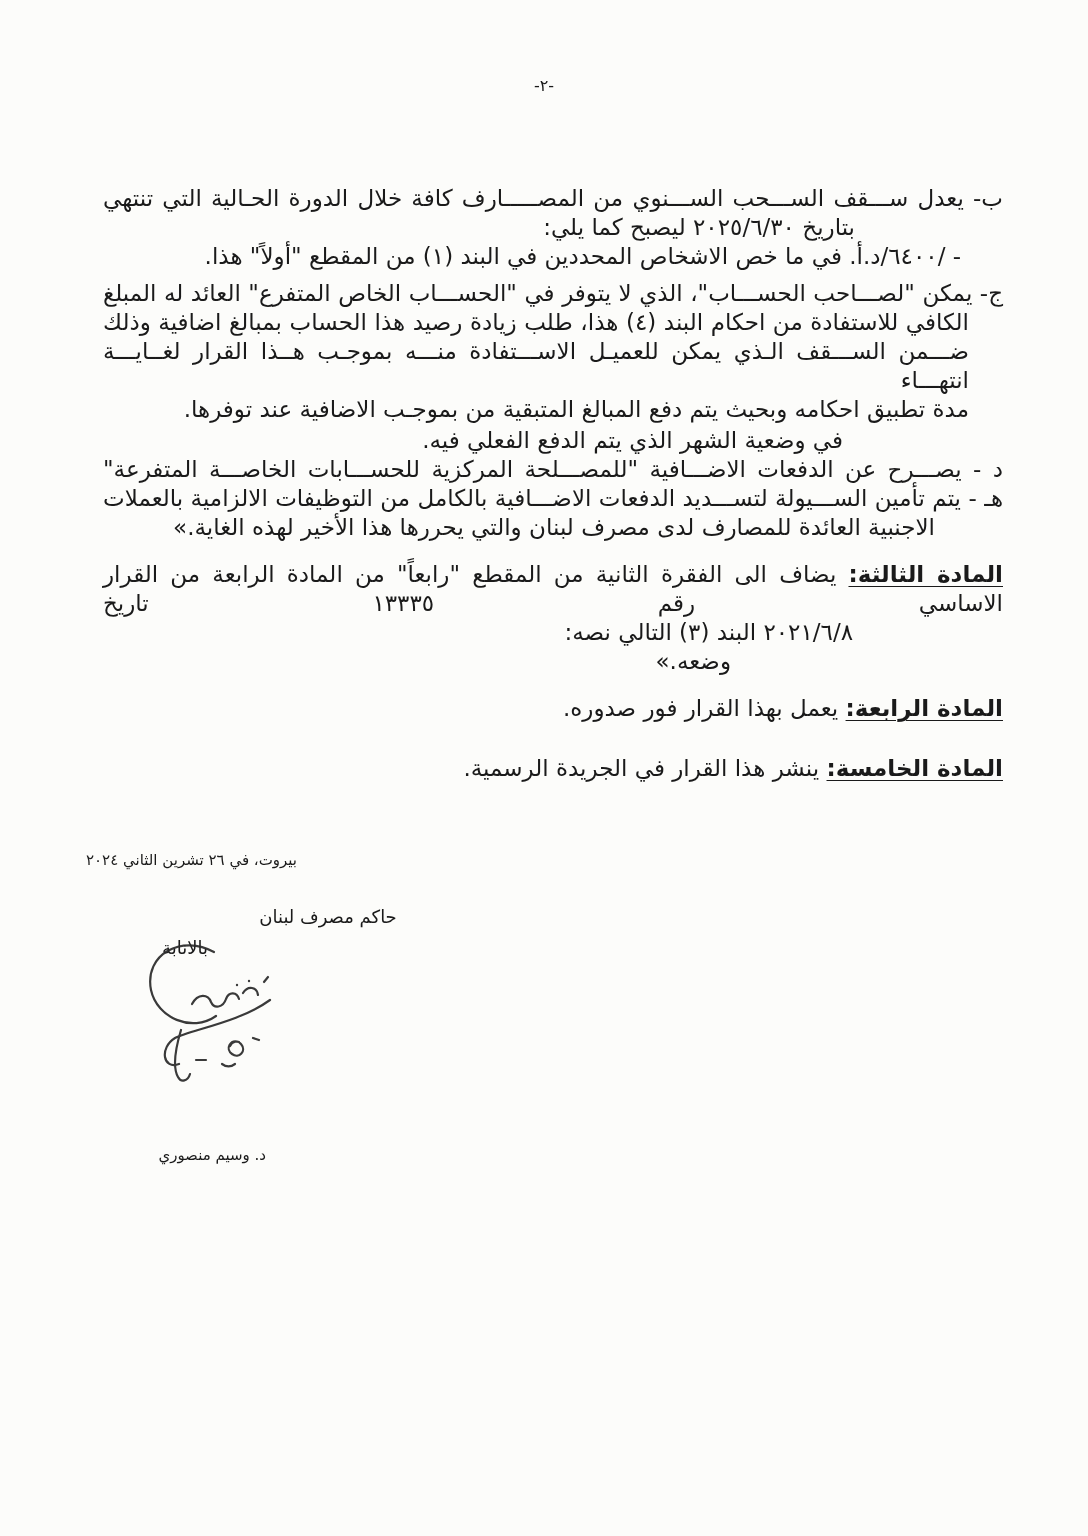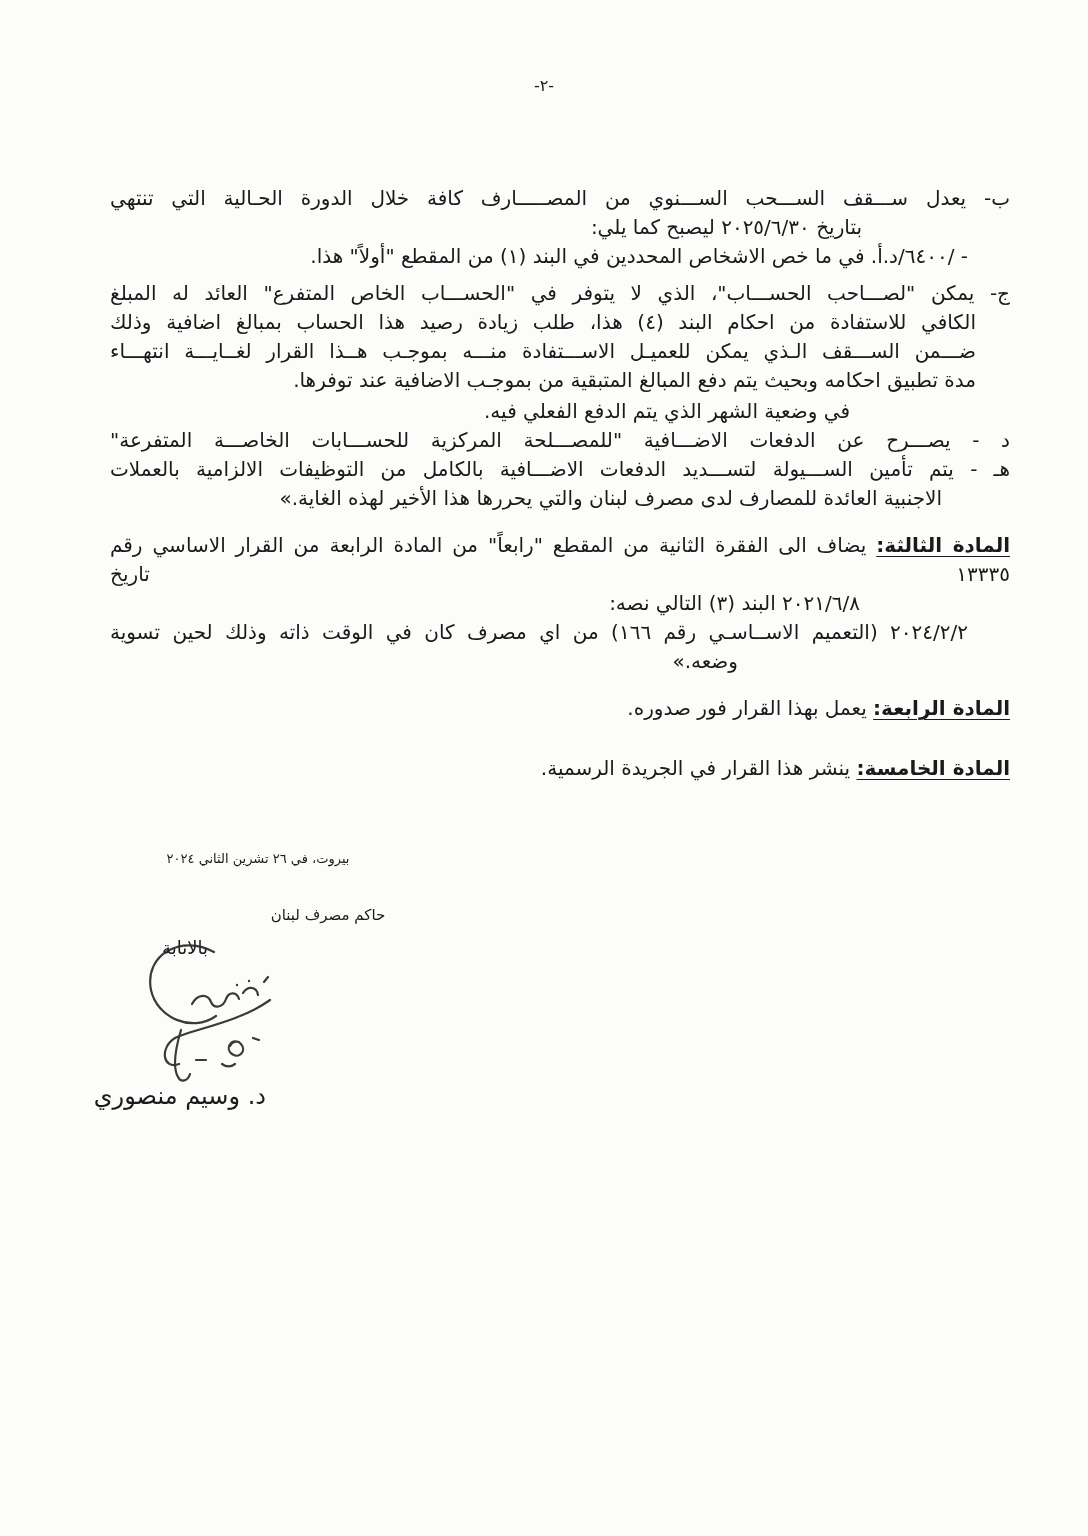--- a/index.html
+++ b/index.html
@@ -21,23 +21,23 @@
     top: 76px;
     left: 0;
     right: 0;
     text-align: center;
     font-size: 16px;
     letter-spacing: 2px;
   }
   .doc {
     position: absolute;
     top: 184px;
-    right: 78px;
+    right: 85px;
     width: 900px;
-    font-size: 20px;
+    font-size: 23px;
     line-height: 29px;
   }
   .line { text-align: right; }
   .stretch { text-align: justify; text-align-last: justify; }
   .u {
     text-decoration: underline;
     text-underline-offset: 4px;
     text-decoration-thickness: 1.3px;
     font-weight: bold;
   }
@@ -50,53 +50,53 @@
   .ind-a4  { margin-right: 42px; }
   .ind-a5  { margin-right: 272px; }
   .clause-c { margin-top: 8px; }
   .clause-d { margin-top: 2px; }
   .article-3 { margin-top: 18px; }
   .article-4 { margin-top: 18px; }
   .article-5 { margin-top: 31px; }
   .place-date {
     position: absolute;
     top: 851px;
-    left: 80px;
+    left: 86px;
     width: 356px;
-    text-align: center;
-    font-size: 13px;
+    text-align: left;
+    font-size: 15px;
   }
   .gov-title {
     position: absolute;
     top: 906px;
     left: 243px;
     width: 170px;
     text-align: center;
-    font-size: 15px;
+    font-size: 18px;
     white-space: nowrap;
   }
   .gov-deputy {
     position: absolute;
     top: 937px;
     left: 133px;
     width: 104px;
     text-align: center;
     font-size: 18px;
   }
   .sig-svg {
     position: absolute;
     top: 938px;
     left: 118px;
   }
   .gov-name {
     position: absolute;
-    top: 1082px;
+    top: 1146px;
     left: 106px;
     width: 160px;
-    font-size: 24px;
+    font-size: 15px;
     white-space: nowrap;
   }
 </style>
 </head>
 <body>
 
 <div class="page">
 
   <div class="pagenum">-٢-</div>
 
@@ -121,21 +121,20 @@
     </div>
 
     <div>
       <div class="line stretch"><span>هـ -</span> <span>يتم تأمين الســـيولة لتســـديد الدفعات الاضـــافية بالكامل من التوظيفات الالزامية بالعملات</span></div>
       <div class="line ind-e2">الاجنبية العائدة للمصارف لدى مصرف لبنان والتي يحررها هذا الأخير لهذه الغاية.»</div>
     </div>
 
     <div class="article-3">
       <div class="line stretch"><span class="u">المادة الثالثة:</span> <span>يضاف الى الفقرة الثانية من المقطع "رابعاً" من المادة الرابعة من القرار الاساسي رقم ١٣٣٣٥ تاريخ</span></div>
       <div class="line ind-a2">٢٠٢١/٦/٨ البند (٣) التالي نصه:</div>
-      <div class="line stretch ind-a4">٢٠٢٤/٢/٢ (التعميم الاســاسـي رقم ١٦٦) من اي مصرف كان في الوقت ذاته وذلك لحين تسوية</div>
       <div class="line ind-a5">وضعه.»</div>
     </div>
 
     <div class="article-4">
       <div class="line"><span class="u">المادة الرابعة:</span> <span>يعمل بهذا القرار فور صدوره.</span></div>
     </div>
 
     <div class="article-5">
       <div class="line"><span class="u">المادة الخامسة:</span> <span>ينشر هذا القرار في الجريدة الرسمية.</span></div>
     </div>

